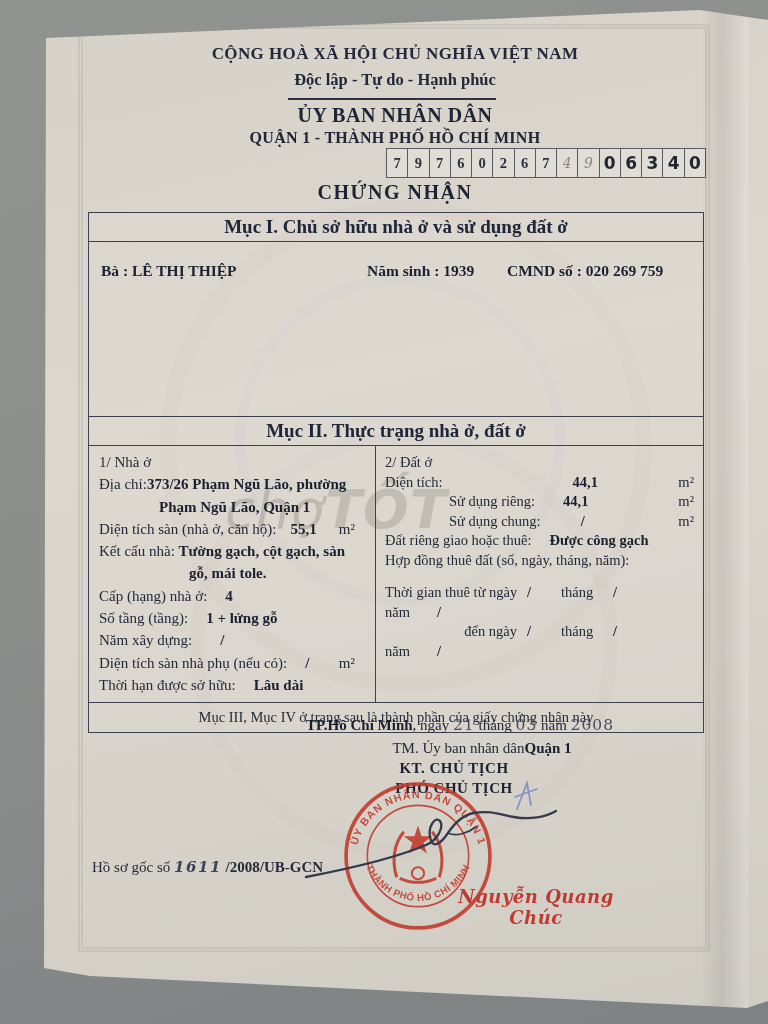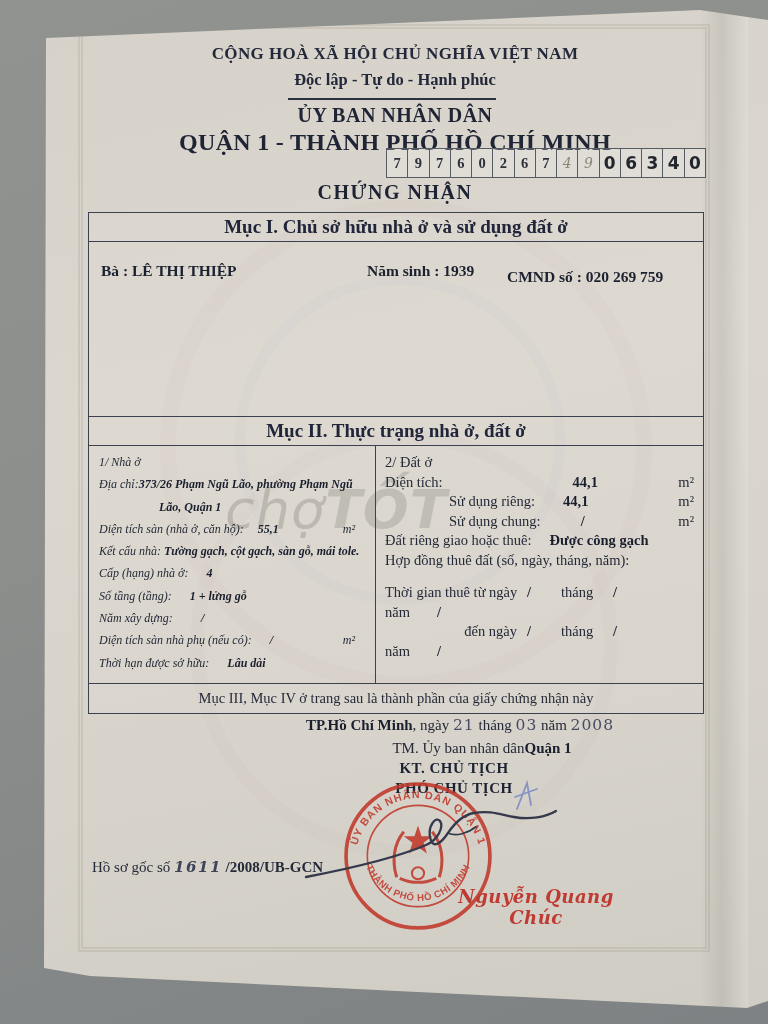--- a/index.html
+++ b/index.html
@@ -24,39 +24,39 @@
   .ring2{left:235px;top:275px;width:310px;height:310px;border:10px solid rgba(150,145,170,0.05);}
   .ring3{left:190px;top:430px;width:400px;height:400px;border:14px solid rgba(190,150,140,0.045);}
   .watermark{position:absolute;left:225px;top:478px;font-family:"DejaVu Sans",sans-serif;
     font-style:italic;color:rgba(110,106,96,0.30);font-size:54px;letter-spacing:1px;user-select:none;}
   .watermark .wm2{font-weight:bold;color:rgba(110,106,96,0.26);}
   .hdr{position:absolute;left:88px;width:614px;text-align:center;}
   .country{top:44px;font-size:17px;font-weight:bold;letter-spacing:.4px;color:#23283a;}
   .motto{top:70px;font-size:16.5px;font-weight:bold;color:#23283a;}
   .motto-rule{position:absolute;left:288px;top:98px;width:208px;height:2px;background:#2c3142;}
   .issuer1{top:104px;font-size:20px;font-weight:bold;letter-spacing:.5px;color:#202536;}
-  .issuer2{top:129px;font-size:24px;font-weight:bold;letter-spacing:.3px;color:#202536;}
+  .issuer2{top:129px;font-size:16px;font-weight:bold;letter-spacing:.3px;color:#202536;}
   .serial{position:absolute;left:386px;top:148px;width:318px;height:28px;display:flex;
     border:1.2px solid #565b63;background:rgba(255,255,255,0.20);}
   .serial .cell{flex:1;border-right:1px solid #565b63;display:flex;align-items:center;justify-content:center;}
   .serial .cell:last-child{border-right:none;}
   .d-print{font-family:"Liberation Serif",serif;font-size:14.5px;font-weight:600;color:#2c313a;}
   .d-hand{font-family:"DejaVu Serif",serif;font-style:italic;font-size:14px;color:#8d8779;}
   .d-big{font-family:"DejaVu Sans",sans-serif;font-size:17px;font-weight:600;color:#22262e;}
   .doc-title{top:181px;font-size:20px;font-weight:bold;letter-spacing:1.5px;color:#1e2334;}
   .tbl{position:absolute;left:88px;top:212px;width:614px;border:1.5px solid #3c4150;background:rgba(255,255,255,0.06);}
   .t-head{height:28px;line-height:28px;text-align:center;font-weight:bold;font-size:19px;
     border-bottom:1.3px solid #3c4150;color:#20253a;}
   .owner-box{height:174px;position:relative;border-bottom:1.3px solid #3c4150;font-size:15.5px;font-weight:bold;color:#1c2130;}
   .owner-box .o1{position:absolute;left:12px;top:20px;}
   .owner-box .o2{position:absolute;left:278px;top:20px;}
-  .owner-box .o3{position:absolute;left:418px;top:20px;margin-top:6px;}
+  .owner-box .o3{position:absolute;left:418px;top:20px;}
   .cols{display:flex;border-bottom:1.3px solid #3c4150;min-height:237px;}
   .colL{width:287px;border-right:1.3px solid #3c4150;padding:5px 8px 6px 10px;box-sizing:border-box;
-    font-size:12px;line-height:22.3px;font-style:italic;}
+    font-size:15px;line-height:22.3px;}
   .colR{flex:1;padding:7px 6px 6px 9px;box-sizing:border-box;font-size:14.5px;line-height:19.5px;}
   .t-foot{height:29px;line-height:29px;text-align:center;font-size:14.5px;color:#262b3a;}
   .b{font-weight:bold;color:#1a1f2e;}
   .hang{padding-left:60px;text-indent:-60px;}
   .hang2{padding-left:90px;text-indent:-90px;}
   .unit{float:right;margin-right:12px;}
   .unitR{float:right;margin-right:3px;} .ml14{margin-left:14px;} .ml18{margin-left:18px;}
   .ml28{margin-left:28px;} .ml40{margin-left:40px;} .ml64{margin-left:64px;} .ml130{margin-left:130px;}
   .gap-top{margin-top:13px;}
   .lease .c1{display:inline-block;width:142px;}

